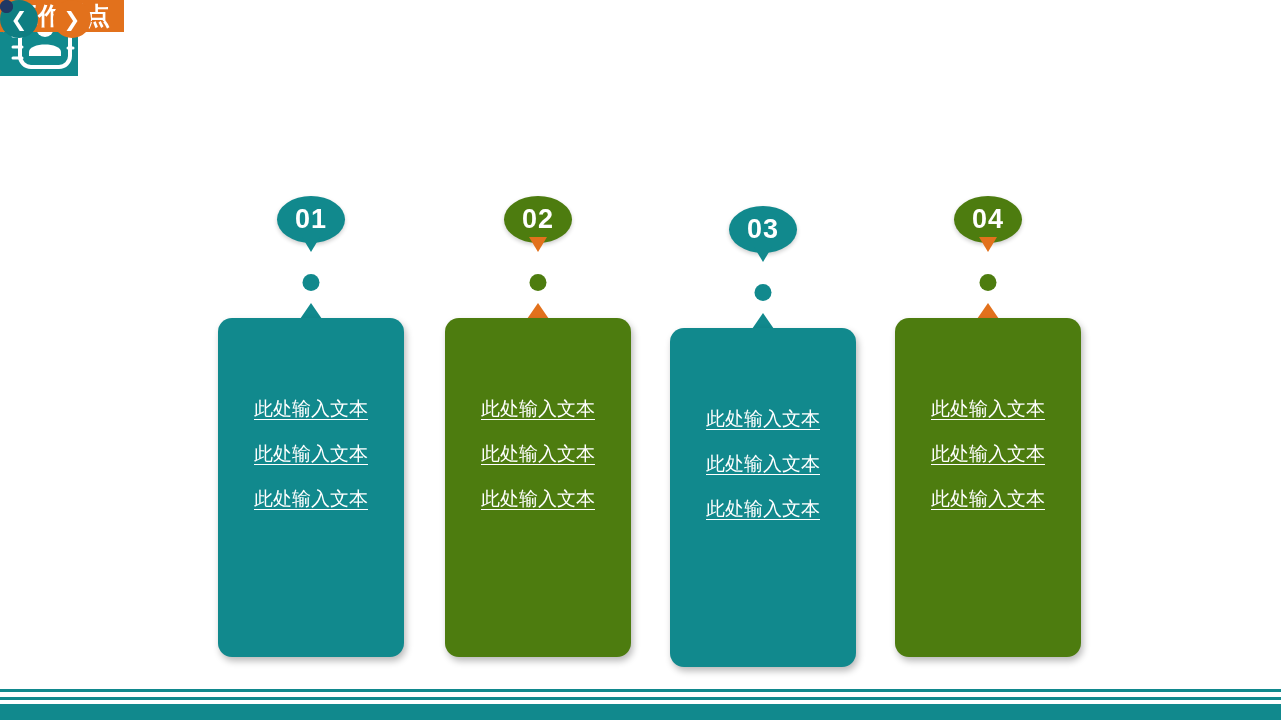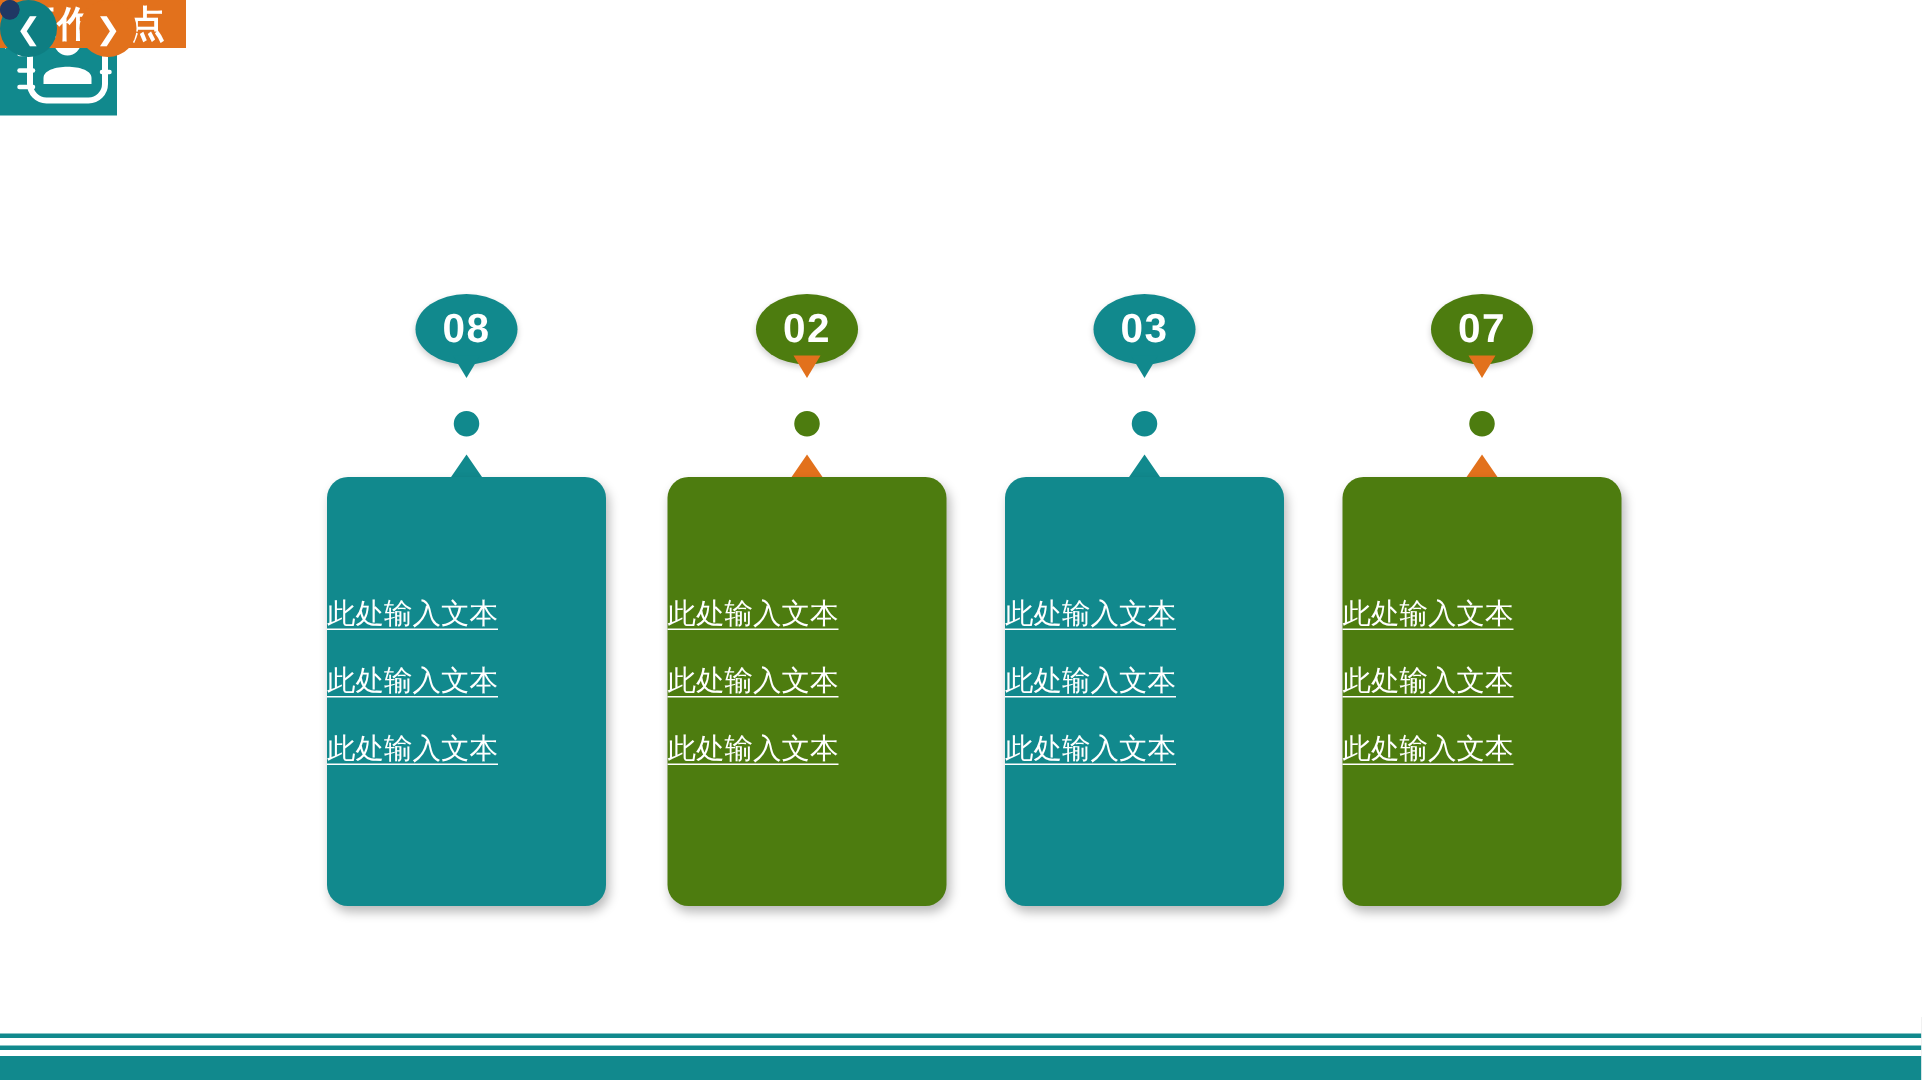--- a/index.html
+++ b/index.html
@@ -53,21 +53,21 @@
     background:#203864;
   }
   .end-dot {
     position:absolute; top:276; width:13px; height:13px; border-radius:50%;
     background:#203864;
   }
   .end-dot.left  { left:155; }
   .end-dot.right { left:1112; }
   .step { position:absolute; top:0; bottom:0; width:186px; }
   .step-1 { left:218px; } .step-2 { left:445px; }
-  .step-3 { left:670px; } .step-4 { left:895px; }
+  .step-3 { left:670px;margin-top:10px; } .step-4 { left:895px; }
   .badge {
     position:absolute; top:196px; left:50%; transform:translateX(-50%);
     width:68px; height:47px; border-radius:50%;
     display:flex; align-items:center; justify-content:center;
     color:#ffffff; font-size:27px; font-weight:bold; letter-spacing:1px;
     box-shadow:0 2px 4px rgba(0,0,0,.2);
   }
   .badge::after {
     content:""; position:absolute; top:41px; left:50%;
     transform:translateX(-50%);
@@ -78,23 +78,23 @@
     position:absolute; top:274px; left:50%; transform:translateX(-50%);
     width:17px; height:17px; border-radius:50%;
   }
   .pointer {
     position:absolute; top:303px; left:50%; transform:translateX(-50%);
     width:0; height:0;
     border-left:11px solid transparent; border-right:11px solid transparent;
     border-bottom:16px solid #000;
   }
   .card {
-    position:absolute; top:318px; left:0; right:0; height:286px;
+    position:absolute; top:318px; left:0; right:0; height:339px;
     border-radius:14px; box-shadow:2px 4px 7px rgba(0,0,0,.28);
-    padding-top:78px; text-align:left;
+    padding-top:78px; text-align:center;
   }
   .card p {
     color:#ffffff; font-size:19px; margin:0 0 19px;
     text-decoration:underline; text-underline-offset:4px;
   }
   
   .c-teal  .badge, .c-teal  .dot, .c-teal  .card { background:#11898D; }
   .c-teal  .badge::after { border-top-color:#11898D; }
   .c-teal  .pointer      { border-bottom-color:#11898D; }
   .c-orange .badge, .c-orange .dot, .c-orange .card { background:#4d7c0f; }
@@ -150,21 +150,21 @@
       <span>❯</span>
     </div>
   </div>
 
   <div class="timeline-line"></div>
   <div class="end-dot left"></div>
   <div class="end-dot right"></div>
 
   <div class="step step-1 c-teal">
     <div class="badge">
-      <span>08</span>
+      <span>01</span>
     </div>
     <div class="dot"></div>
     <div class="pointer"></div>
     <div class="card">
       <p>此处输入文本</p>
       <p>此处输入文本</p>
       <p>此处输入文本</p>
     </div>
   </div>
 
@@ -189,21 +189,21 @@
     <div class="pointer"></div>
     <div class="card">
       <p>此处输入文本</p>
       <p>此处输入文本</p>
       <p>此处输入文本</p>
     </div>
   </div>
 
   <div class="step step-4 c-orange">
     <div class="badge">
-      <span>07</span>
+      <span>04</span>
     </div>
     <div class="dot"></div>
     <div class="pointer"></div>
     <div class="card">
       <p>此处输入文本</p>
       <p>此处输入文本</p>
       <p>此处输入文本</p>
     </div>
   </div>
 

